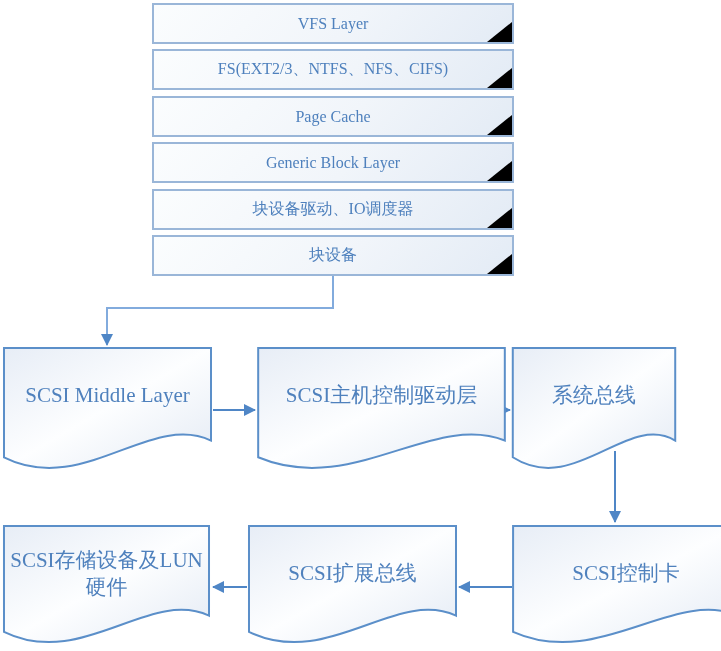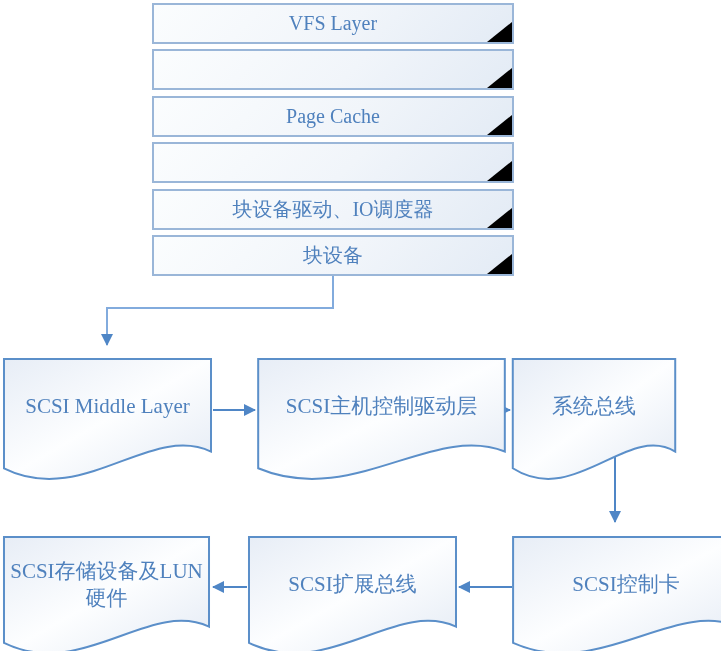--- a/index.html
+++ b/index.html
@@ -19,35 +19,35 @@
     width: 358px;
     height: 37px;
     border: 2px solid #9ab6d8;
     background: linear-gradient(135deg, #fbfdfe 0%, #f1f5fa 55%, #e3ebf5 100%);
     display: flex;
     align-items: center;
     justify-content: center;
   }
   .box-label {
     color: #4f81bd;
-    font-size: 20px;
+    font-size: 16px;
     white-space: nowrap;
   }
   .fold {
     position: absolute;
     right: 0;
     bottom: 0;
     width: 0;
     height: 0;
     border-bottom: 20px solid #000000;
     border-left: 25px solid transparent;
   }
 
   
-  .doc-shape { position: absolute; margin-top: 11px; }
+  .doc-shape { position: absolute; }
   .doc-shape svg { display: block; width: 100%; height: 100%; overflow: visible; }
   .doc-label {
     position: absolute;
     left: 6px;
     right: 6px;
     top: 0;
     height: 98px;
     display: flex;
     align-items: center;
     justify-content: center;
@@ -80,27 +80,29 @@
         <stop offset="1" stop-color="#e3eaf4"></stop>
       </linearGradient>
     </defs>
   </svg>
 
   <div class="stack-box" style="top:3px">
     <span class="box-label">VFS Layer</span>
     <span class="fold"></span>
   </div>
   <div class="stack-box" style="top:49px">
+    <span class="box-label">FS(EXT2/3、NTFS、NFS、CIFS)</span>
     <span class="fold"></span>
   </div>
   <div class="stack-box" style="top:96px">
     <span class="box-label">Page Cache</span>
     <span class="fold"></span>
   </div>
   <div class="stack-box" style="top:142px">
+    <span class="box-label">Generic Block Layer</span>
     <span class="fold"></span>
   </div>
   <div class="stack-box" style="top:189px">
     <span class="box-label">块设备驱动、IO调度器</span>
     <span class="fold"></span>
   </div>
   <div class="stack-box" style="top:235px">
     <span class="box-label">块设备</span>
     <span class="fold"></span>
   </div>

